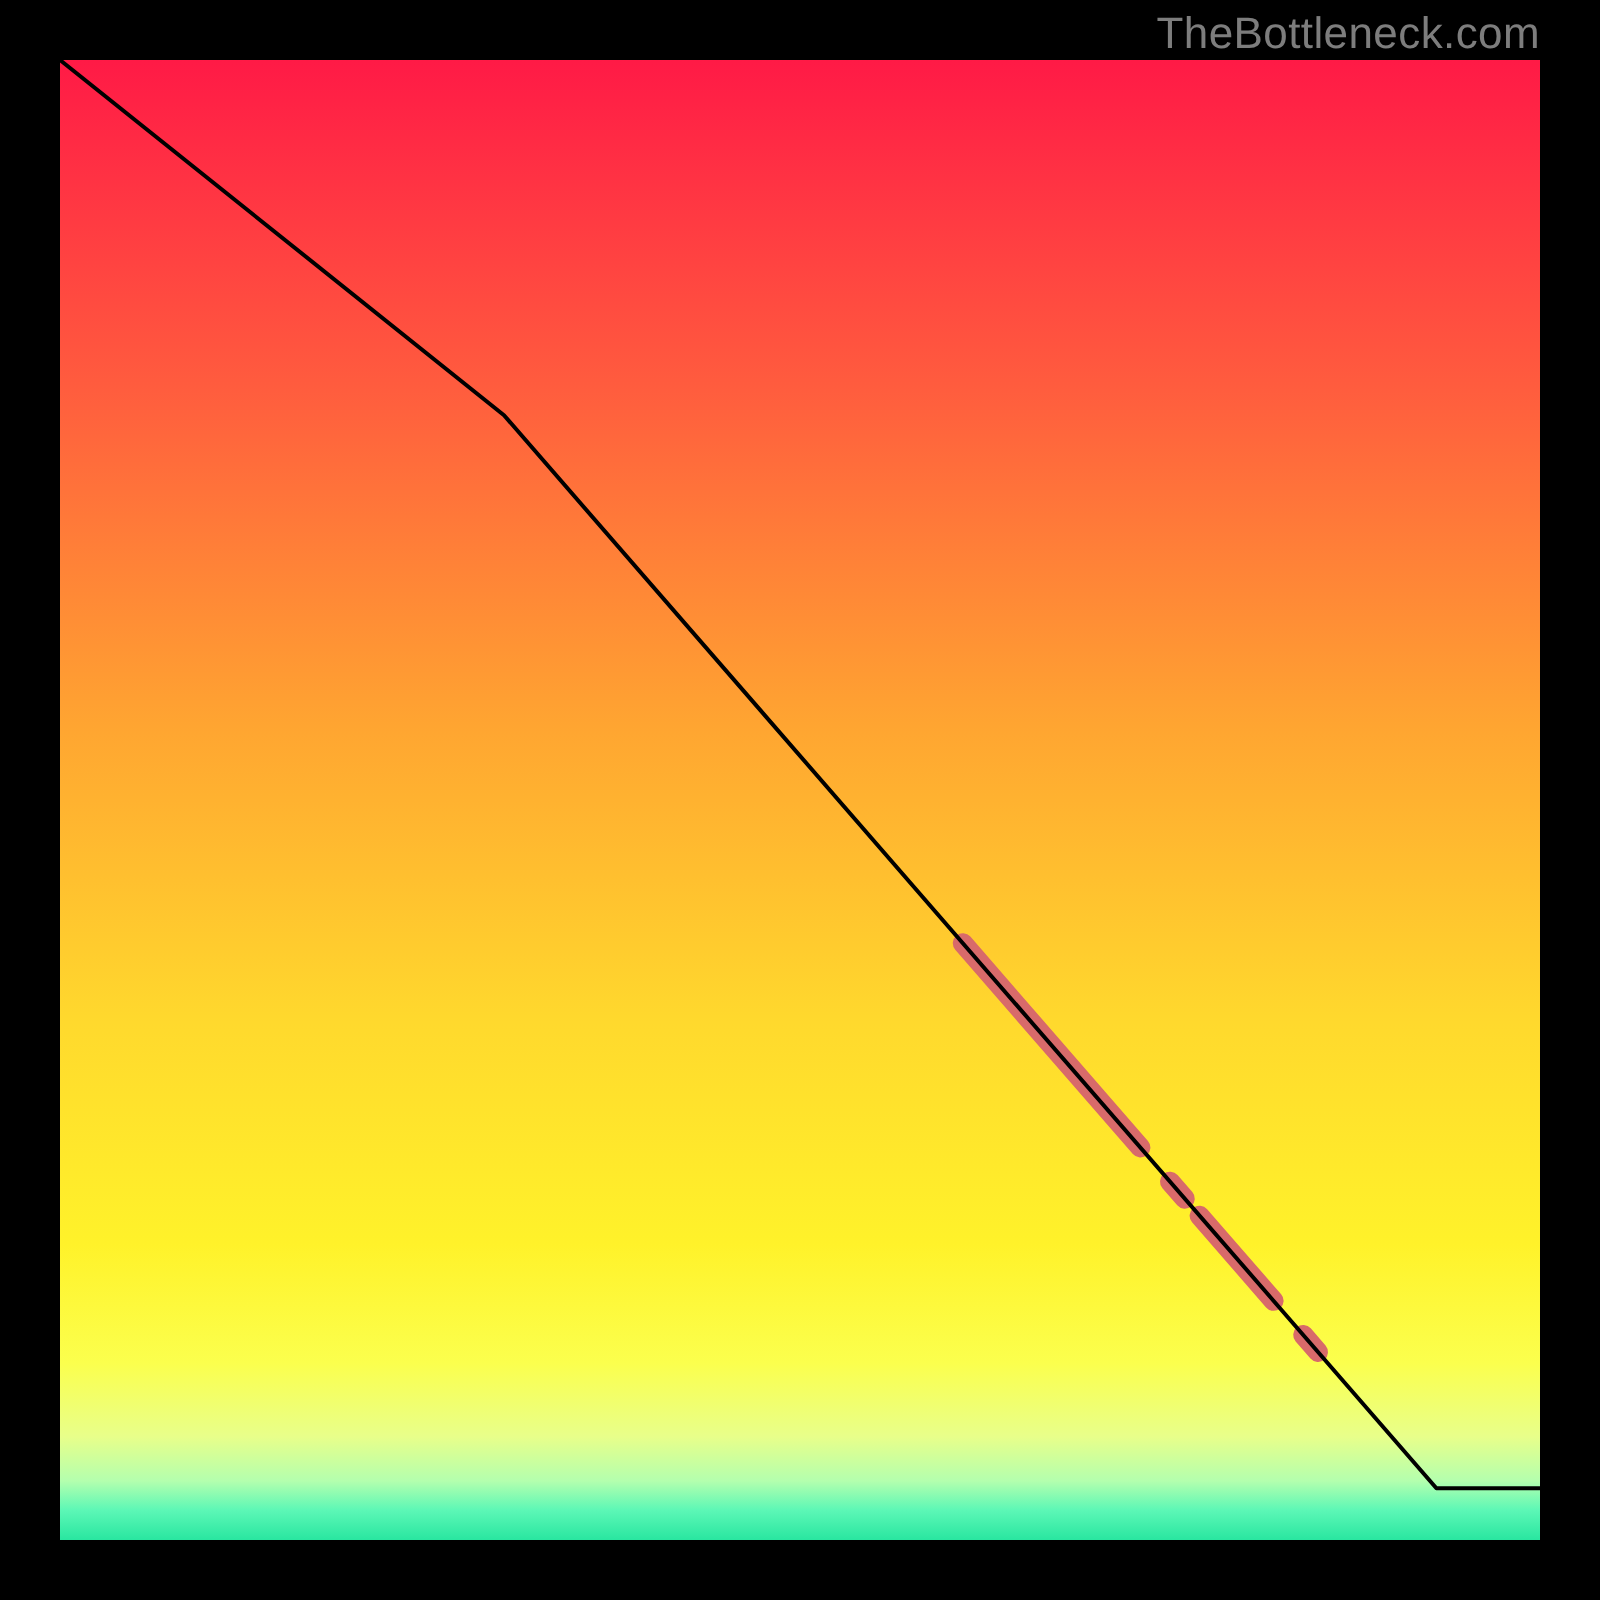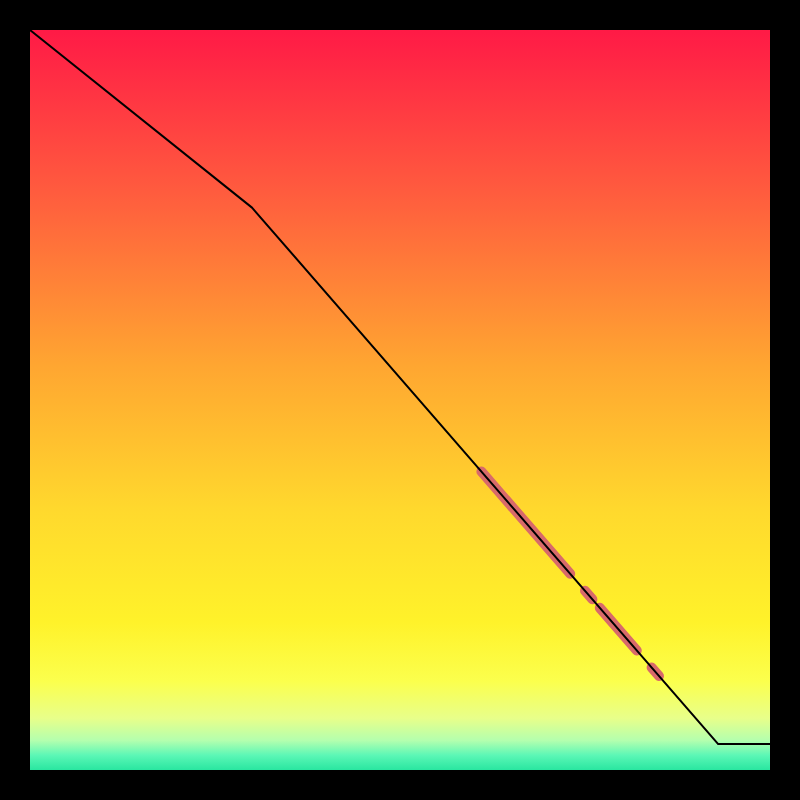--- a/index.html
+++ b/index.html
@@ -41,20 +41,21 @@
     top: 30px;
     width: 740px;
     height: 740px;
     overflow: visible;
   }
 </style>
 </head>
 <body>
 
 <div class="frame">
+  <div class="watermark">TheBottleneck.com</div>
 
   <div class="plot" id="plot-area" style="background: linear-gradient(rgb(255, 26, 70) 0%, rgb(255, 92, 62) 22%, rgb(255, 165, 49) 45%, rgb(255, 217, 45) 65%, rgb(255, 242, 42) 80%, rgb(251, 255, 77) 88%, rgb(232, 255, 138) 93%, rgb(180, 255, 174) 96%, rgb(92, 247, 182) 98%, rgb(41, 230, 160) 100%);"></div>
 
   <svg class="overlay" id="overlay" viewBox="0 0 740 740" preserveAspectRatio="none">
       <line x1="451.4" y1="441.59206349206346" x2="540.1999999999999" y2="543.7825396825397" stroke="#d86a6a" stroke-width="10" stroke-linecap="round"></line>
       <line x1="555" y1="560.8142857142857" x2="562.4" y2="569.3301587301587" stroke="#d86a6a" stroke-width="10" stroke-linecap="round"></line>
       <line x1="569.8000000000001" y1="577.8460317460317" x2="606.8" y2="620.4253968253968" stroke="#d86a6a" stroke-width="10" stroke-linecap="round"></line>
       <line x1="621.6" y1="637.4571428571428" x2="629" y2="645.9730158730158" stroke="#d86a6a" stroke-width="10" stroke-linecap="round"></line>
       <polyline points="0,0 222,177.60000000000002 688.2,714.1 740,714.1" fill="none" stroke="#000000" stroke-width="2" stroke-linejoin="round"></polyline>
     </svg>

